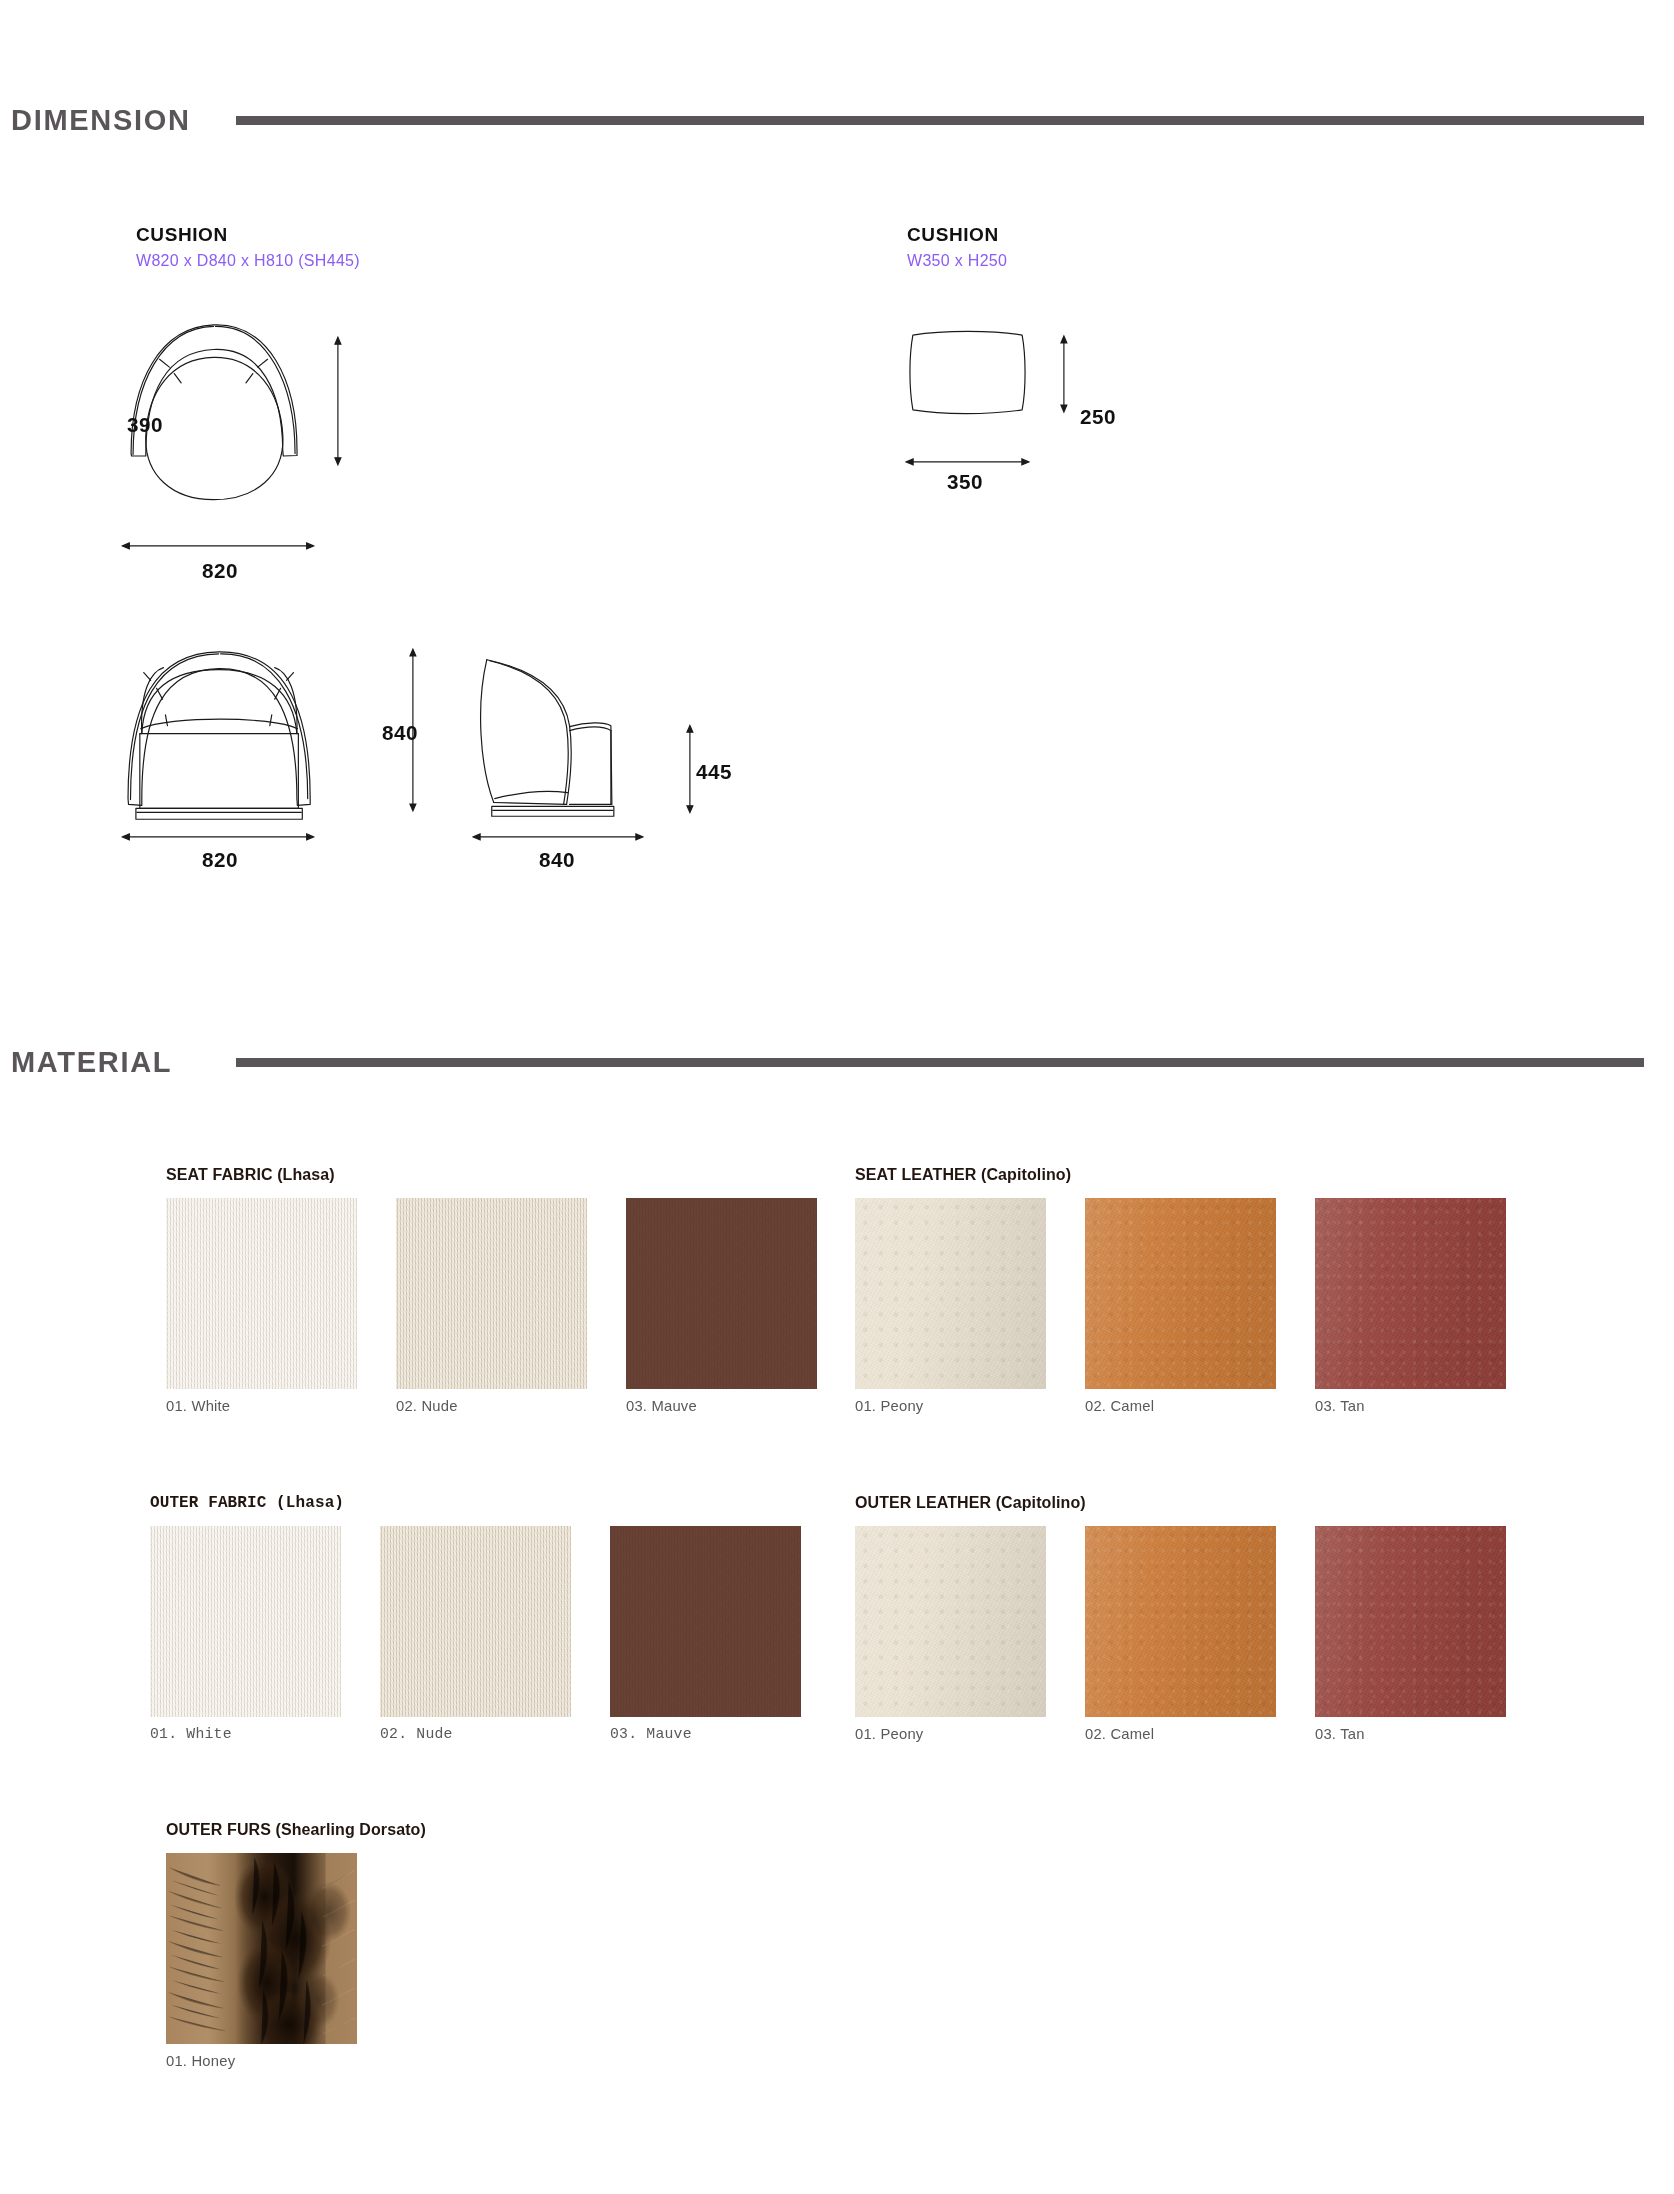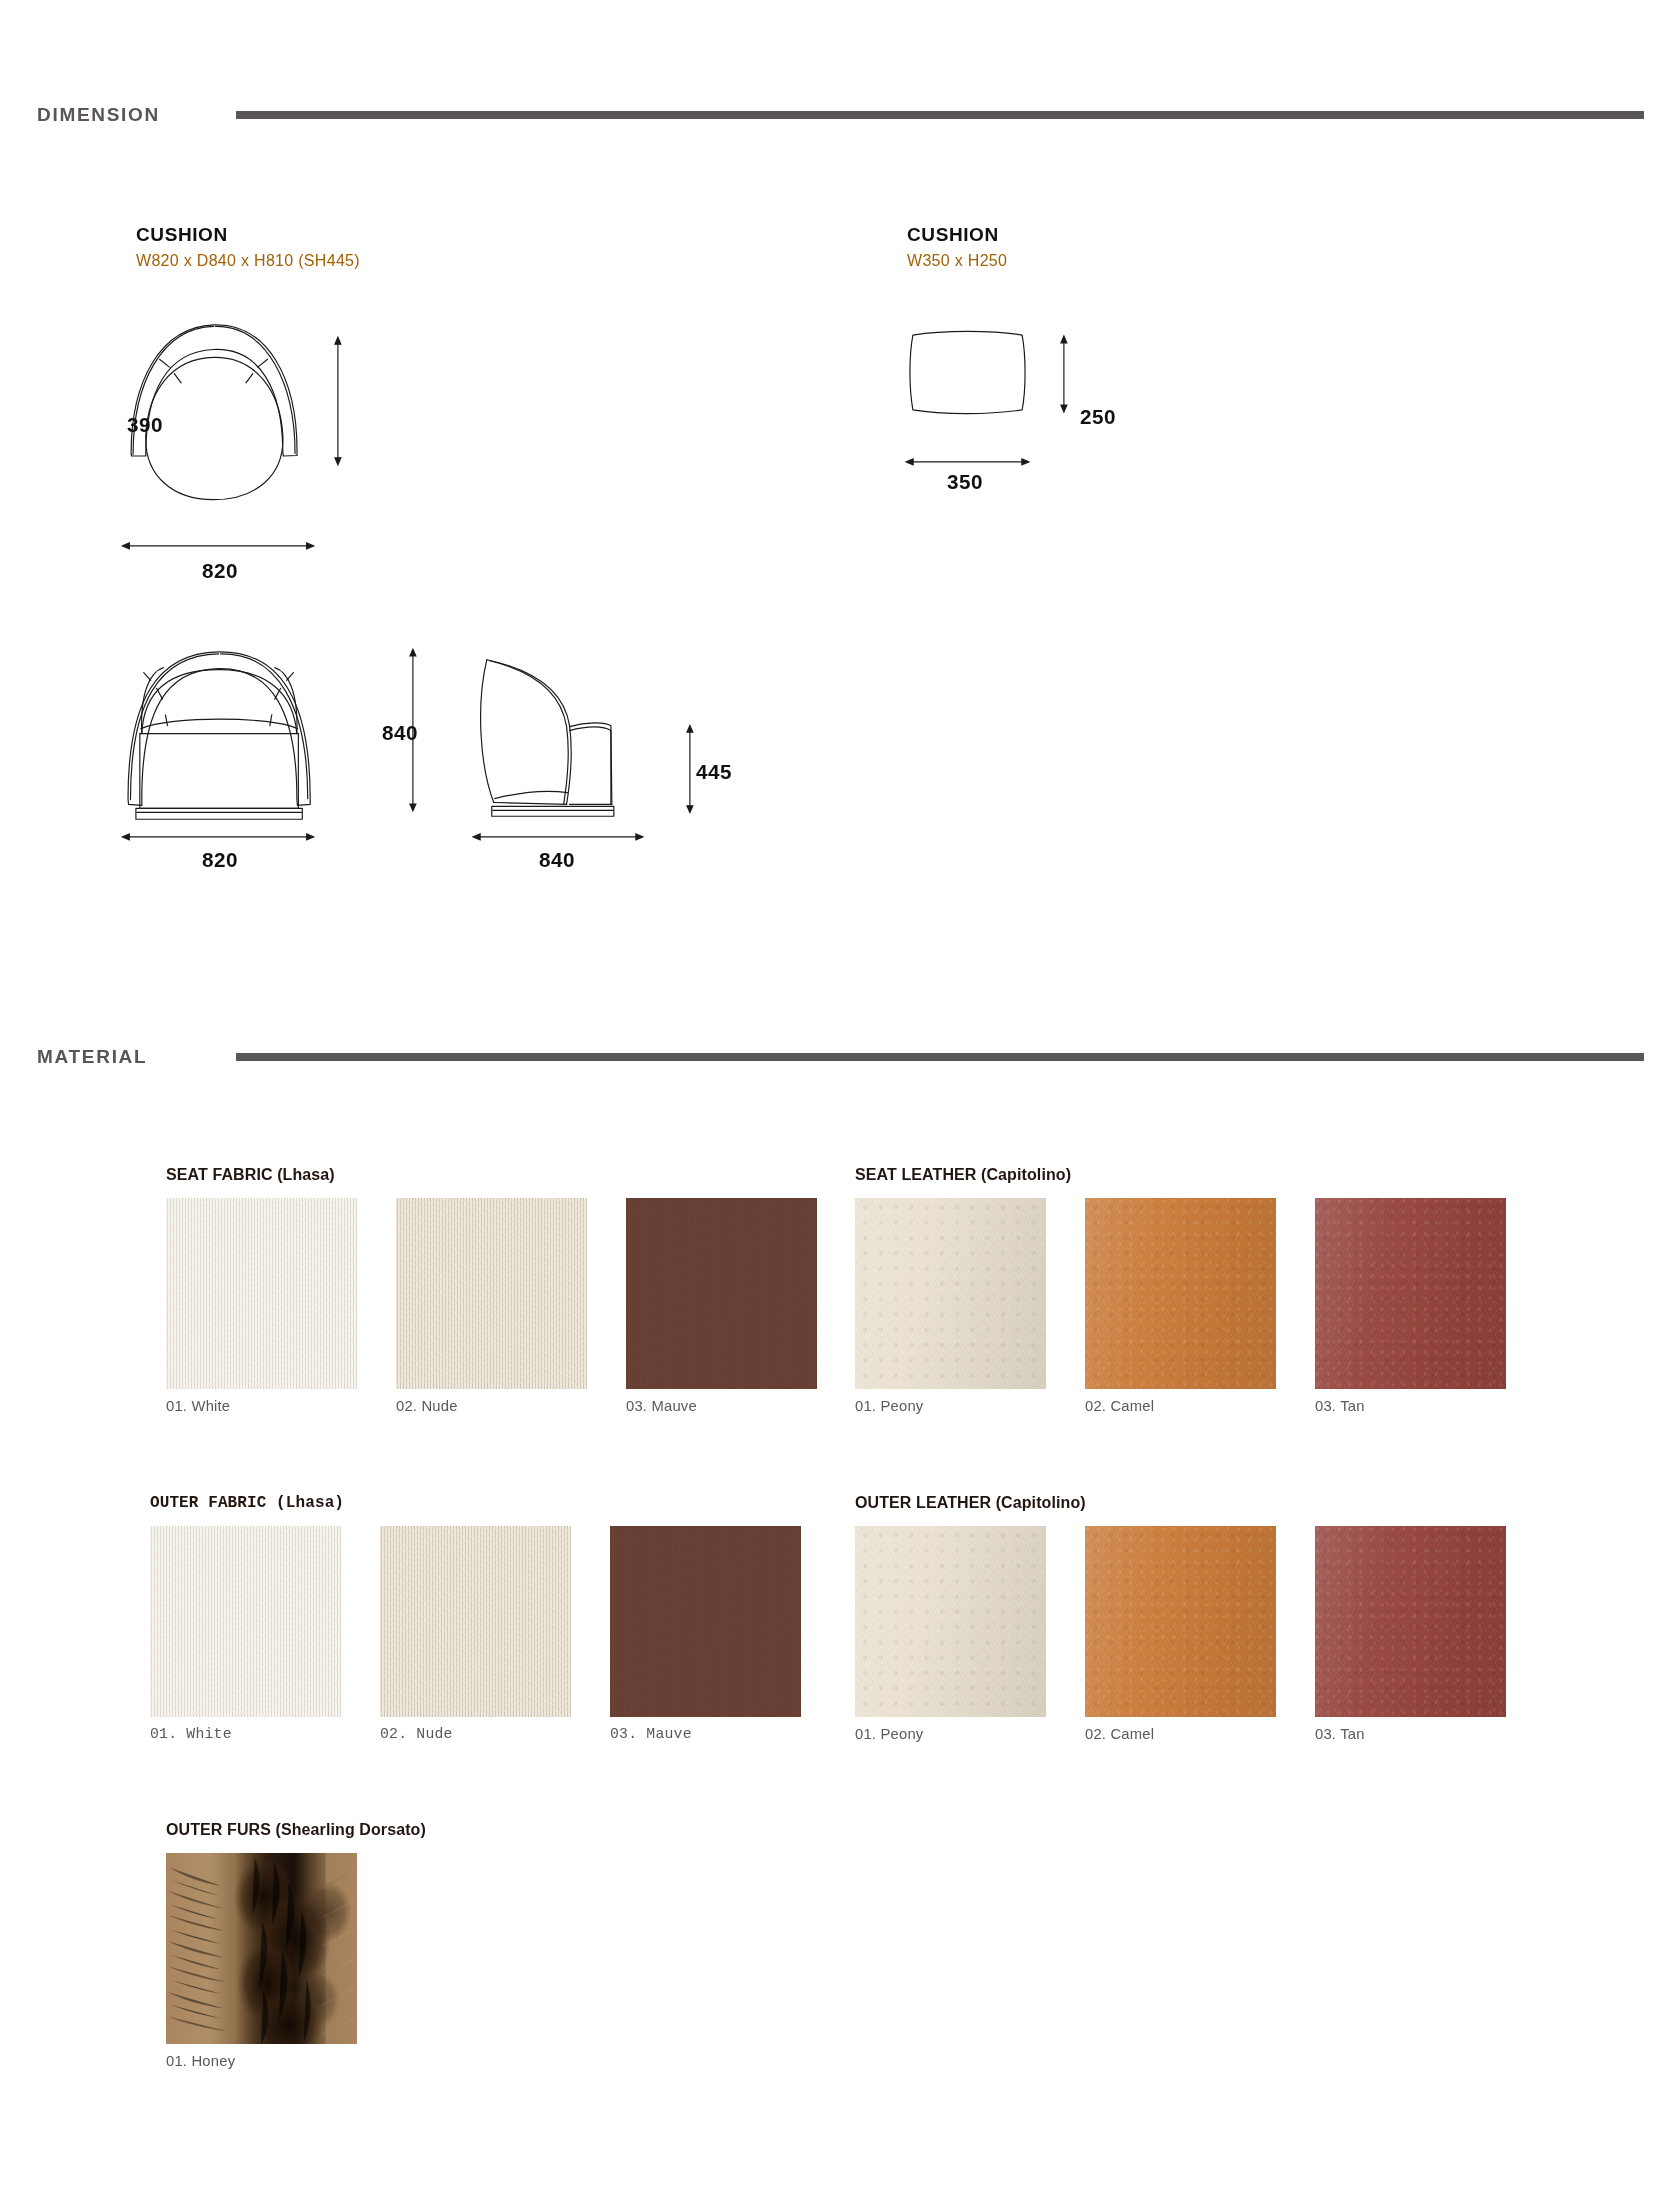--- a/index.html
+++ b/index.html
@@ -18,26 +18,26 @@
 
   
   .section-header {
     position: absolute;
     display: flex;
     align-items: center;
     width: 1644px;
     left: 0;
   }
   .section-title {
-    font-size: 19px;
+    font-size: 29px;
     font-weight: 700;
     letter-spacing: 1.7px;
     color: #5a5558;
     white-space: nowrap;
-    padding-left: 37px;
+    padding-left: 11px;
     box-sizing: border-box;
     width: 236px;
   }
   .section-rule {
     flex: 1;
     height: 8.4px;
     background: #5a5558;
   }
 
   #dimension-header { top: 104px; }
@@ -49,21 +49,21 @@
     font-size: 19px;
     font-weight: 700;
     letter-spacing: 0.6px;
     color: #111111;
     margin: 0 0 6.4px 0;
     white-space: nowrap;
   }
   .block-sub {
     font-size: 16px;
     font-weight: 400;
-    color: #a16207;
+    color: #8b5cf6;
     letter-spacing: 0.3px;
     white-space: nowrap;
   }
 
   .drawing { position: absolute; }
   .drawing svg { display: block; overflow: visible; }
 
   .dim-label {
     position: absolute;
     font-size: 20.7px;

